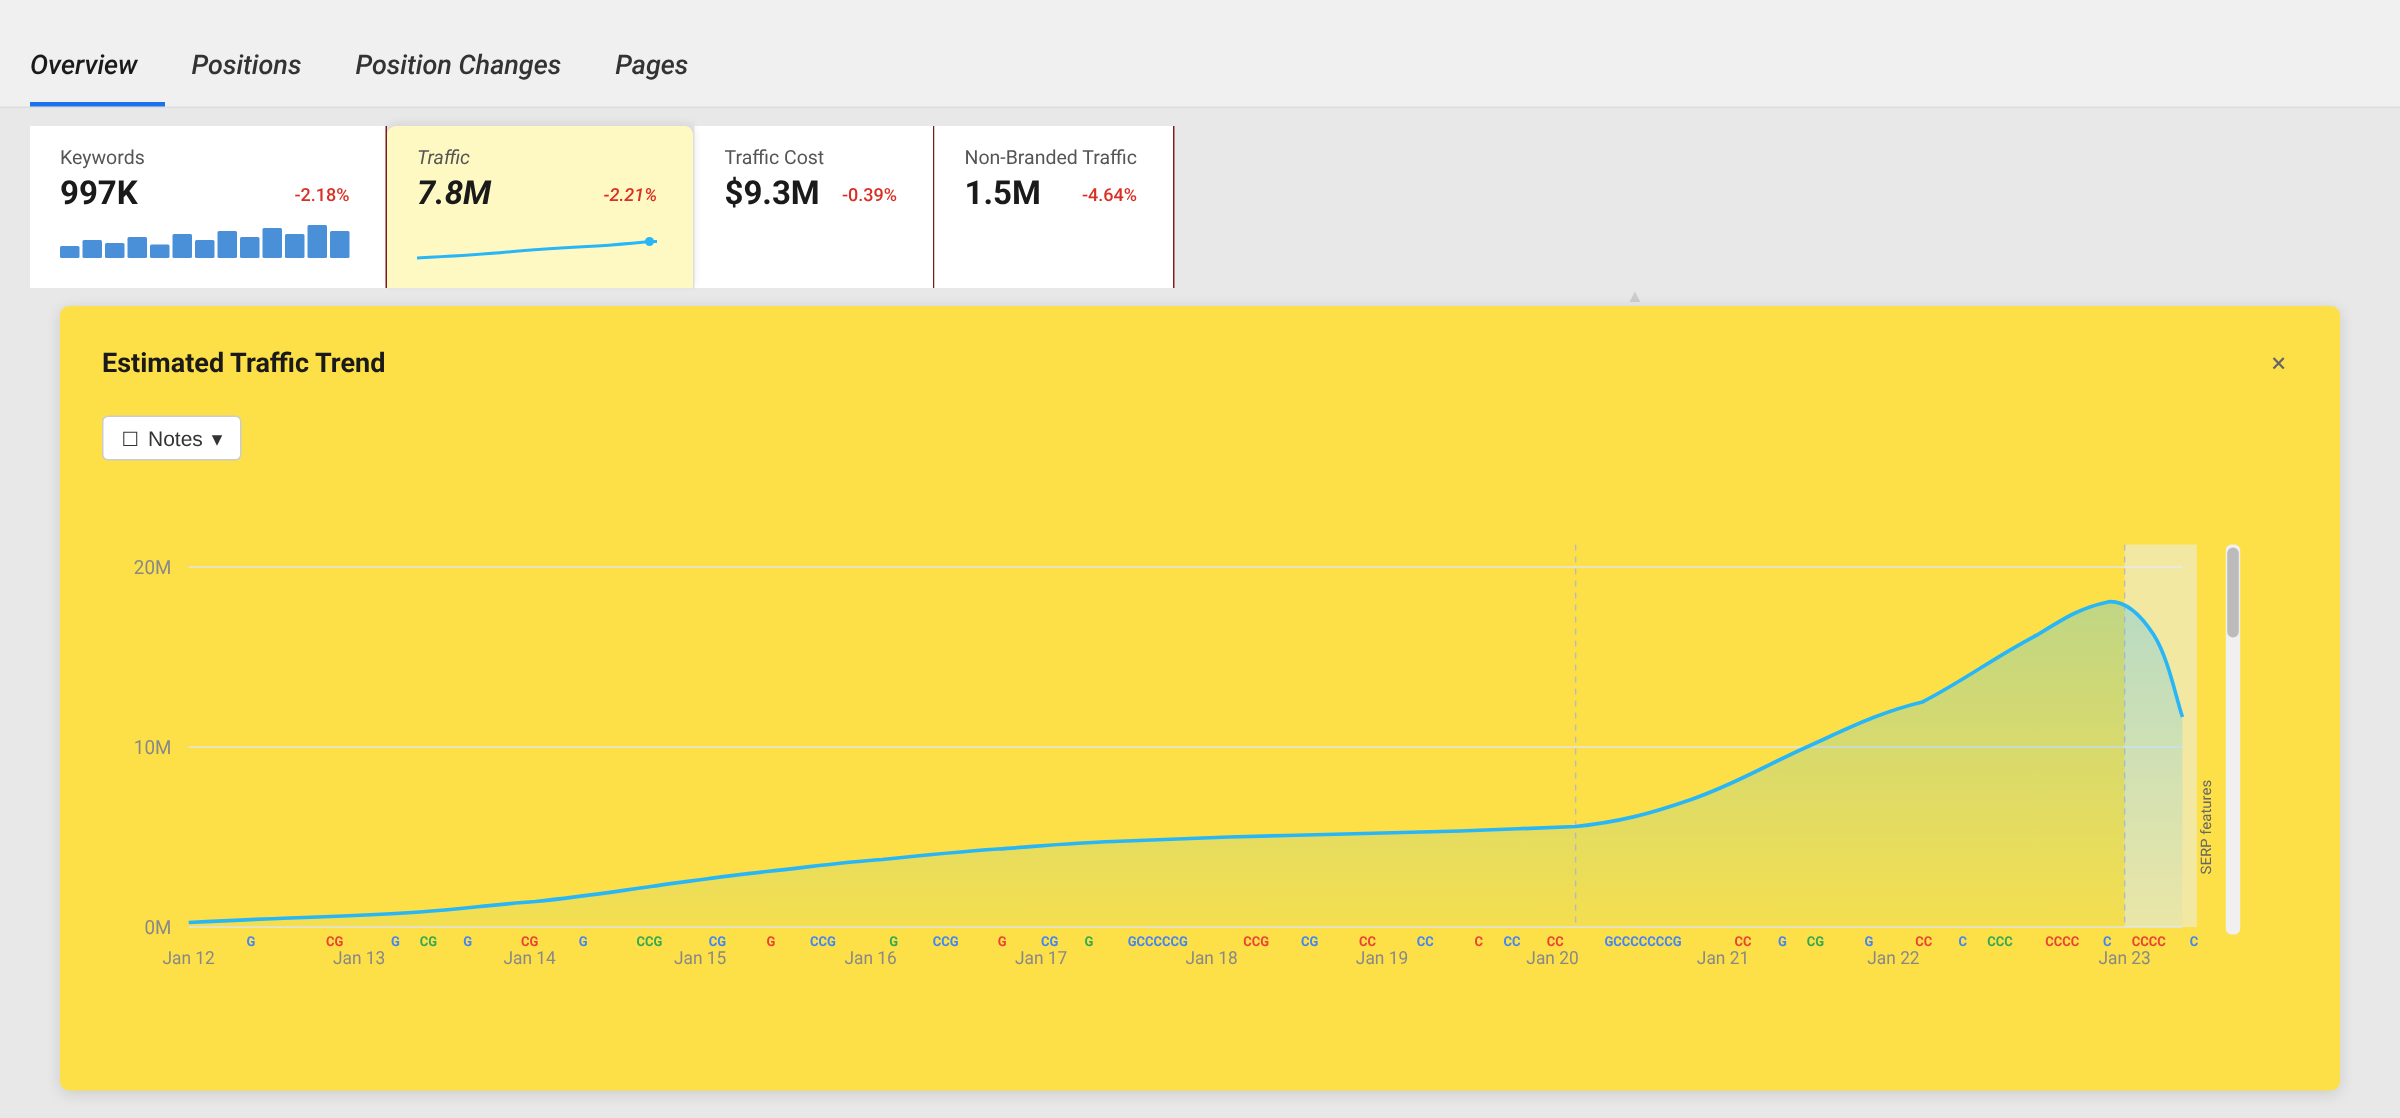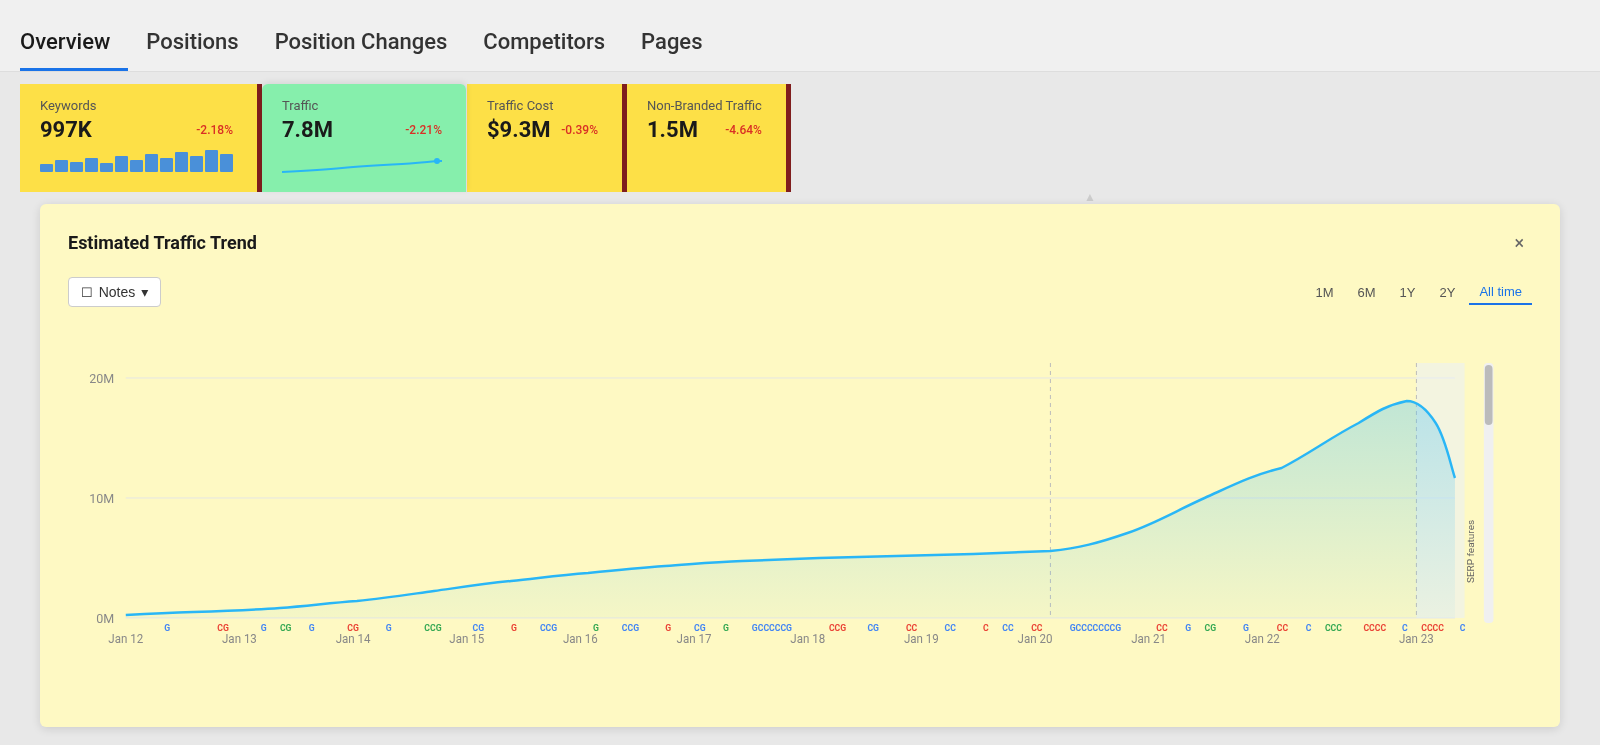--- a/index.html
+++ b/index.html
@@ -14,58 +14,60 @@
     
     .top-nav {
       background: #f0f0f0;
       border-bottom: 1px solid #ddd;
       padding: 0 20px;
       display: flex;
       align-items: flex-end;
       height: 72px;
     }
     .nav-item {
-      font-size: 22px;
+      font-size: 18px;
       font-weight: 500;
       color: #333;
       padding: 0 18px 14px 18px;
       cursor: pointer;
       border-bottom: 3px solid transparent;
       white-space: nowrap;
+      font-style: italic;
     }
     .nav-item.active {
       color: #1a1a1a;
       border-bottom: 3px solid #1a73e8;
     }
     .nav-item:first-child {
       padding-left: 0;
     }
 
     
     .metrics-bar {
       background: #e8e8e8;
       padding: 12px 20px 0 20px;
       display: flex;
       gap: 0;
     }
     .metric-card {
-      background: #fde047;
+      background: #ffffff;
       padding: 14px 24px 14px 20px;
-      border-right: 5px solid #7f1d1d;
+      border-right: 1px solid #7f1d1d;
       min-width: 160px;
       cursor: pointer;
       position: relative;
     }
     .metric-card.active {
-      background: #86efac;
+      background: #fef9c3;
       border-top-left-radius: 6px;
       border-top-right-radius: 6px;
       border-right: 1px solid #ddd;
       box-shadow: 0 -2px 6px rgba(0,0,0,0.08);
       z-index: 2;
+      font-style: italic;
     }
     .metric-card:first-child {
       min-width: 200px;
     }
     .metric-label {
       font-size: 13px;
       color: #555;
       margin-bottom: 4px;
     }
     .metric-value {
@@ -101,21 +103,21 @@
     }
 
     
     .line-mini svg {
       width: 160px;
       height: 28px;
     }
 
     
     .chart-container {
-      background: #fef9c3;
+      background: #fde047;
       margin: 0 20px 0 20px;
       border-radius: 6px;
       padding: 24px 28px 24px 28px;
       position: relative;
       flex: 1;
       box-shadow: 0 2px 10px rgba(0,0,0,0.12);
     }
     .chart-header {
       display: flex;
       align-items: center;
@@ -185,21 +187,20 @@
       height: 100%;
     }
   </style>
 </head>
 <body>
 
 <nav class="top-nav">
   <div class="nav-item active">Overview</div>
   <div class="nav-item">Positions</div>
   <div class="nav-item">Position Changes</div>
-  <div class="nav-item">Competitors</div>
   <div class="nav-item">Pages</div>
 </nav>
 
 <div class="metrics-bar">
 
   <div class="metric-card">
     <div class="metric-label">Keywords</div>
     <div class="metric-value">
       <span>997K</span>
       <span class="metric-change negative">-2.18%</span>
@@ -271,27 +272,20 @@
       <span class="chart-title">Estimated Traffic Trend</span>
       <span class="chart-close">×</span>
     </div>
 
     <div class="chart-controls">
       <button class="notes-btn">
         <span class="notes-icon">☐</span>
         <span>Notes</span>
         <span>▾</span>
       </button>
-      <div class="time-filters">
-        <button class="time-btn">1M</button>
-        <button class="time-btn">6M</button>
-        <button class="time-btn">1Y</button>
-        <button class="time-btn">2Y</button>
-        <button class="time-btn active">All time</button>
-      </div>
     </div>
 
     <div class="chart-area">
       <svg class="chart-svg" viewBox="0 0 1520 380" xmlns="http://www.w3.org/2000/svg" preserveAspectRatio="none">
         <defs>
           <linearGradient id="areaGrad" x1="0" y1="0" x2="0" y2="1">
             <stop offset="0%" stop-color="#4fc3f7" stop-opacity="0.35"></stop>
             <stop offset="100%" stop-color="#4fc3f7" stop-opacity="0.05"></stop>
           </linearGradient>
         </defs>

